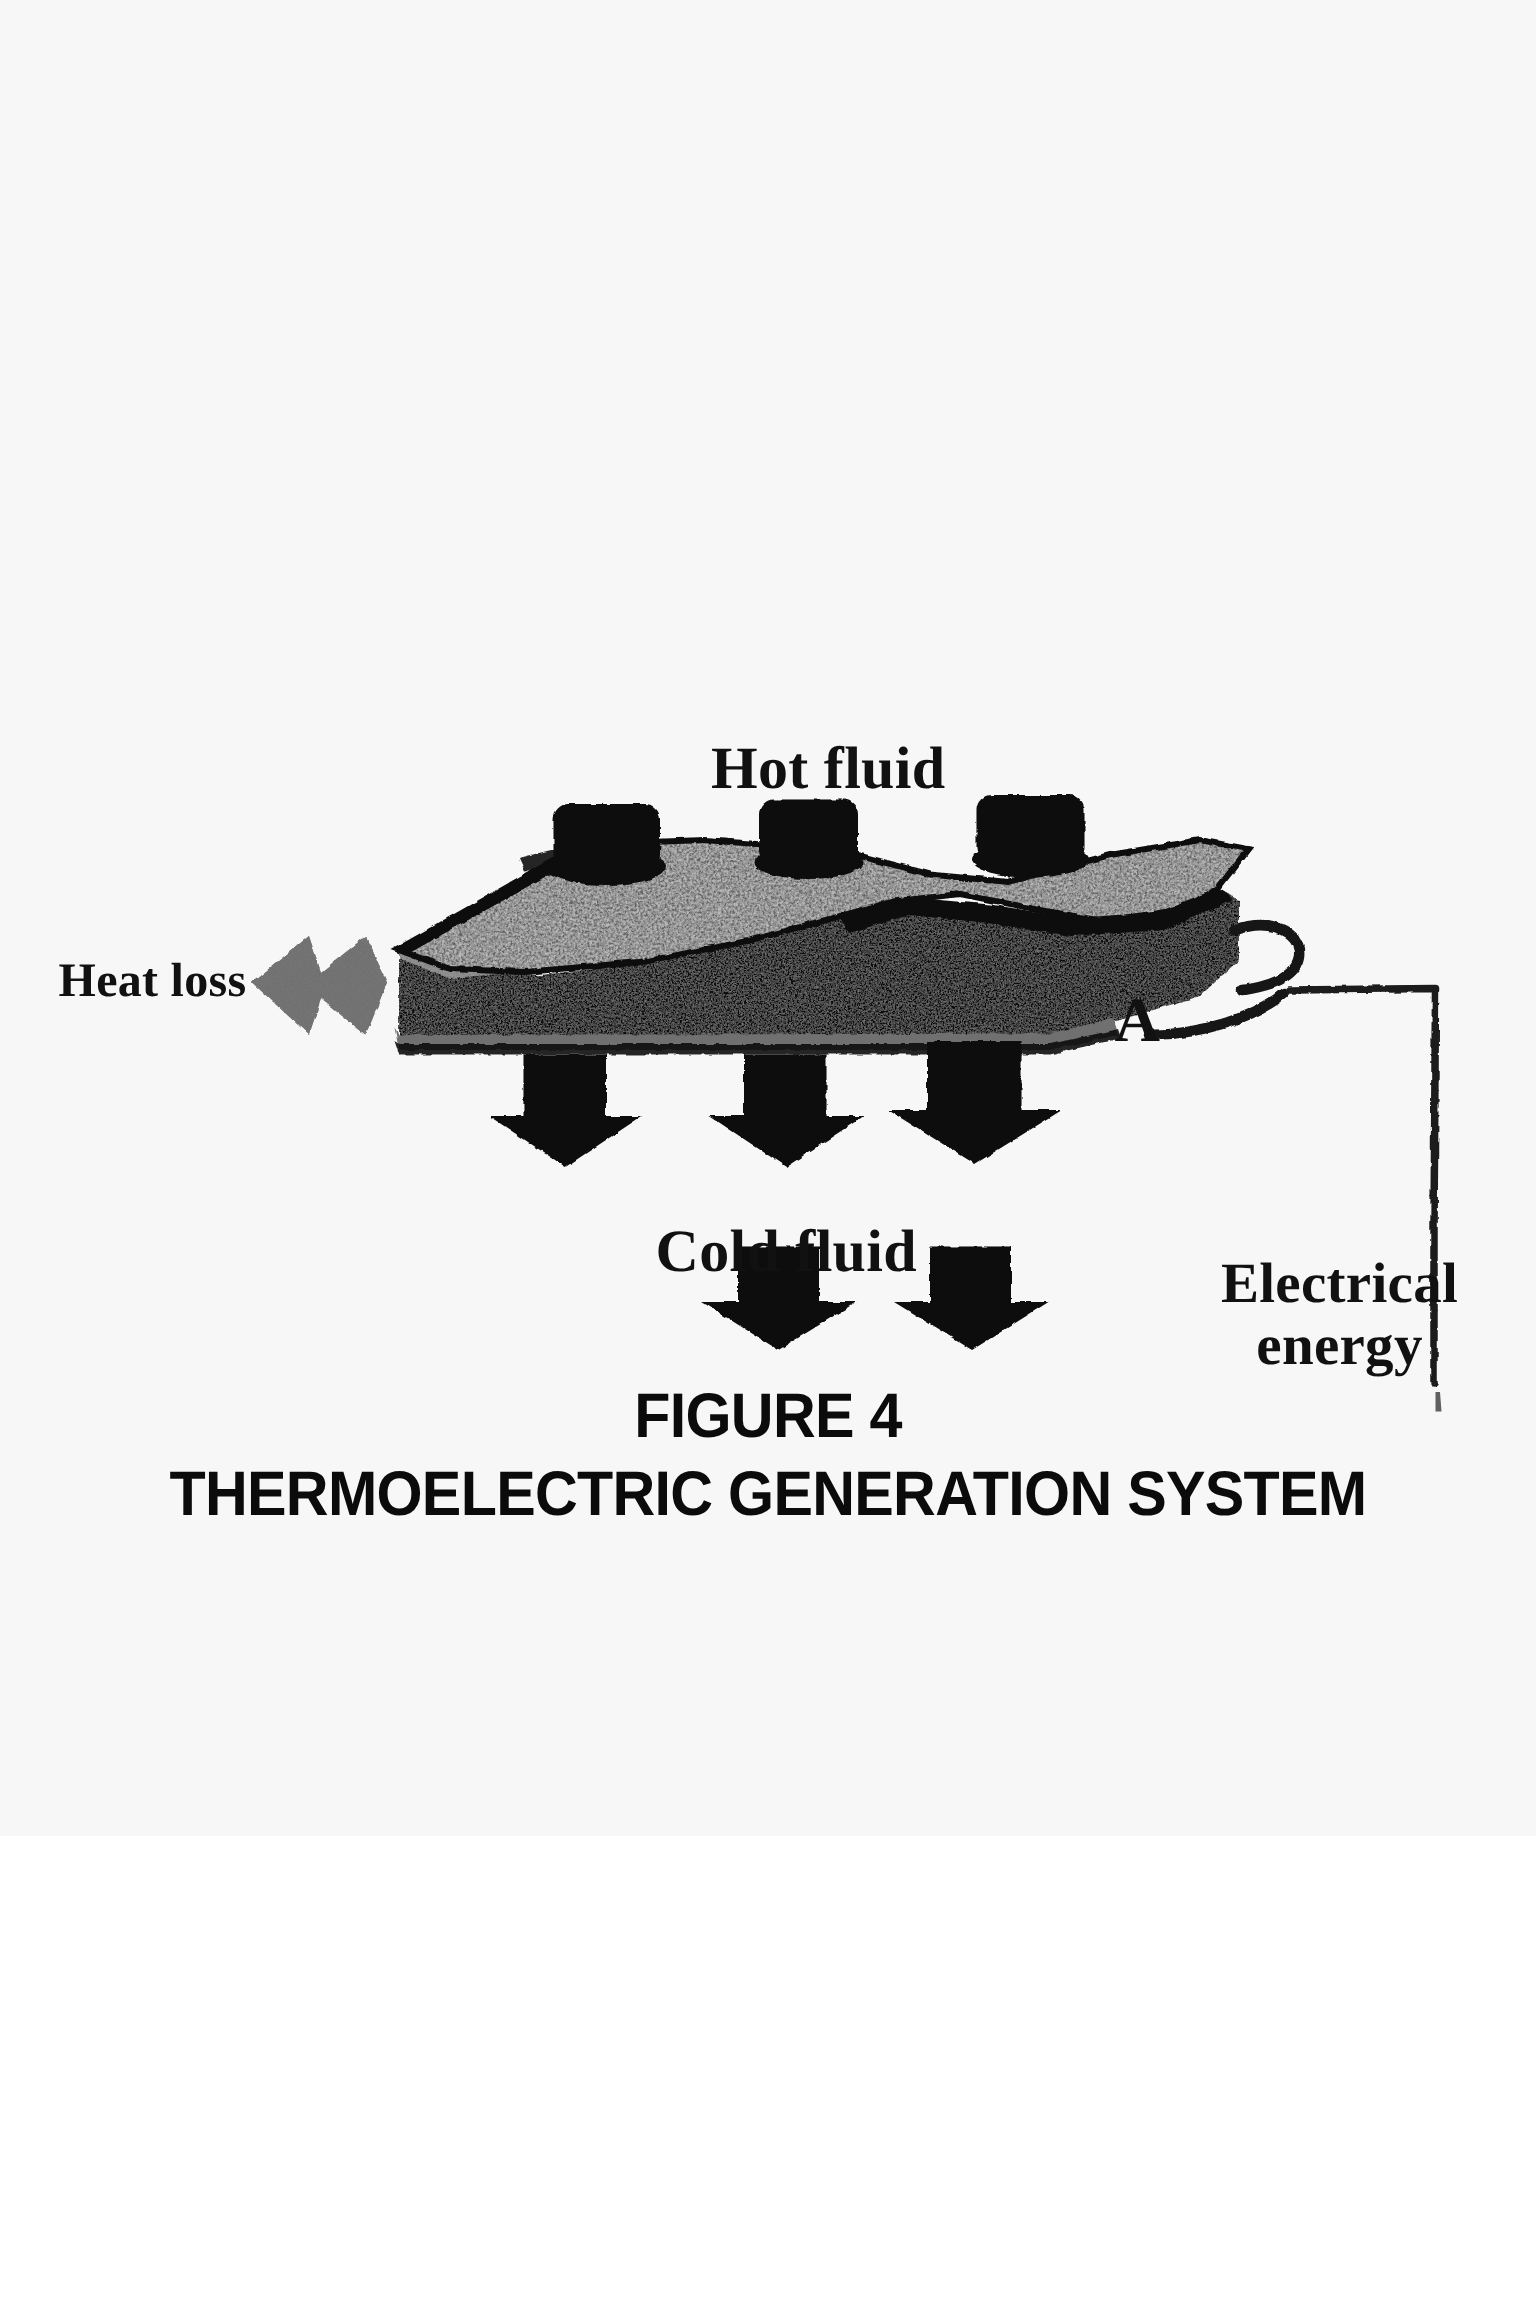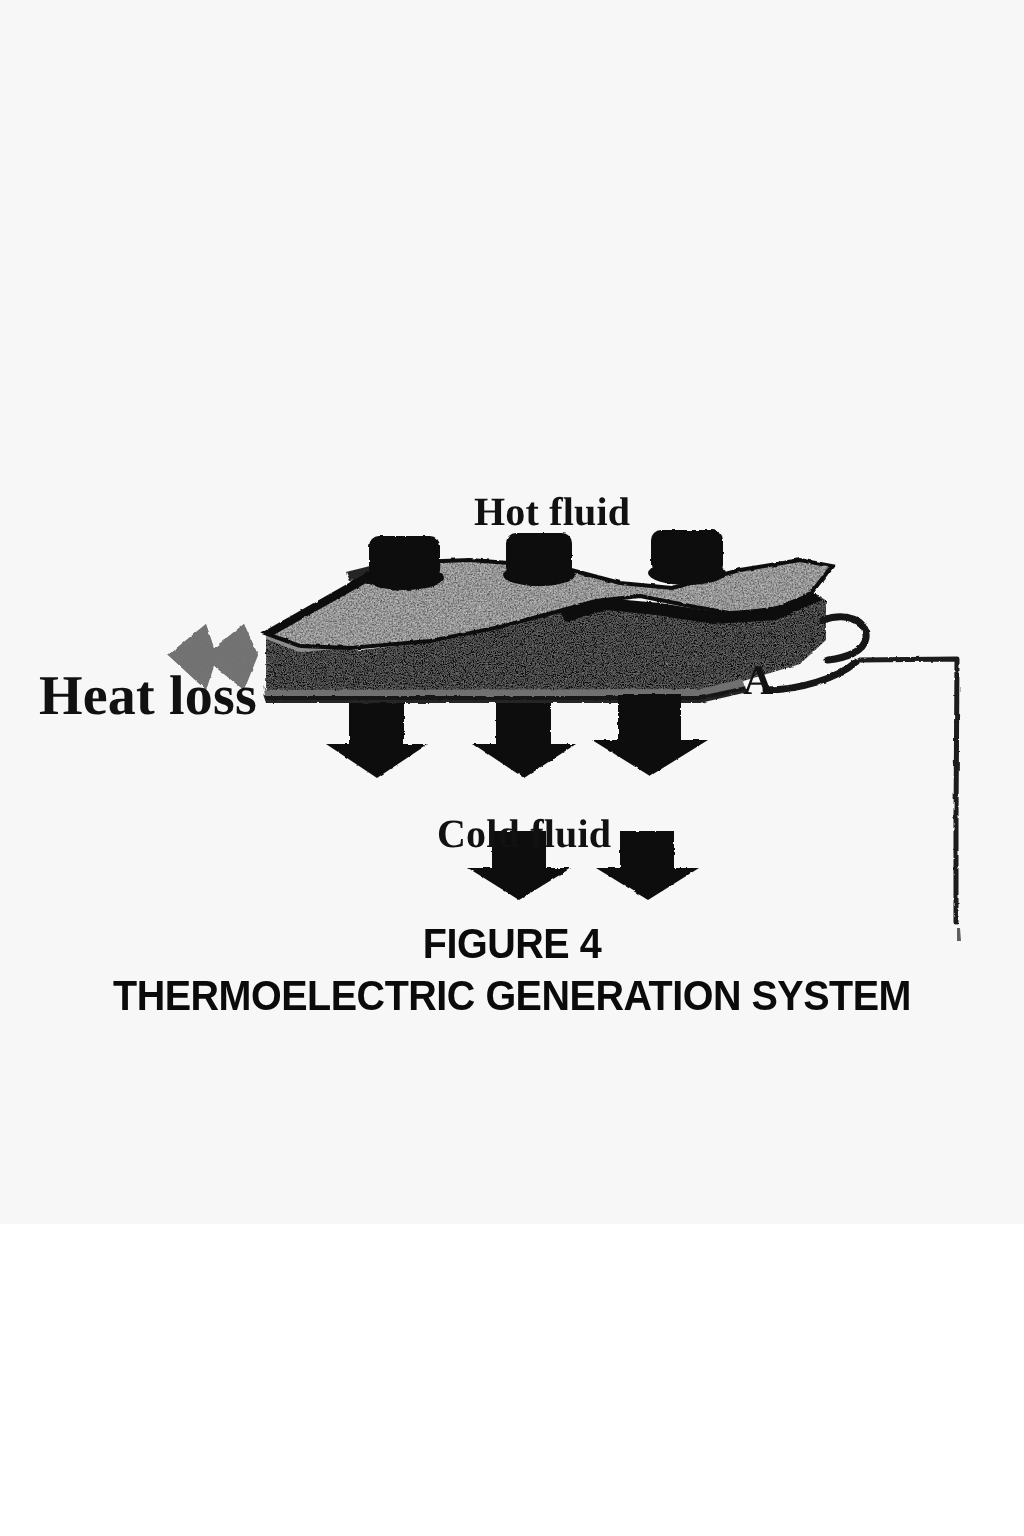--- a/index.html
+++ b/index.html
@@ -46,22 +46,22 @@
     text-rendering: geometricPrecision;
   }
 
   #label-hot-fluid {
     left: 474px;
     top: 492px;
     font-size: 40px;
   }
   #label-heat-loss {
     left: 39px;
-    top: 668px;
-    font-size: 56px;
+    top: 637px;
+    font-size: 32px;
   }
   #label-cold-fluid {
     left: 437px;
     top: 814px;
     font-size: 40px;
   }
   #label-a {
     left: 743px;
     top: 660px;
     font-size: 42px;
@@ -241,19 +241,20 @@
     </svg>
 
     <div class="lbl" id="label-hot-fluid">Hot fluid</div>
 
     <div class="lbl" id="label-heat-loss">Heat loss</div>
 
     <div class="lbl" id="label-cold-fluid">Cold fluid</div>
 
     <div class="lbl" id="label-a">A</div>
 
+    <div class="lbl" id="label-electrical-energy">Electrical energy</div>
   </div>
 
   <div class="caption" id="caption-figure">FIGURE 4</div>
 
   <div class="caption" id="caption-title">THERMOELECTRIC GENERATION SYSTEM</div>
 
 </div>
 
 </body></html>

